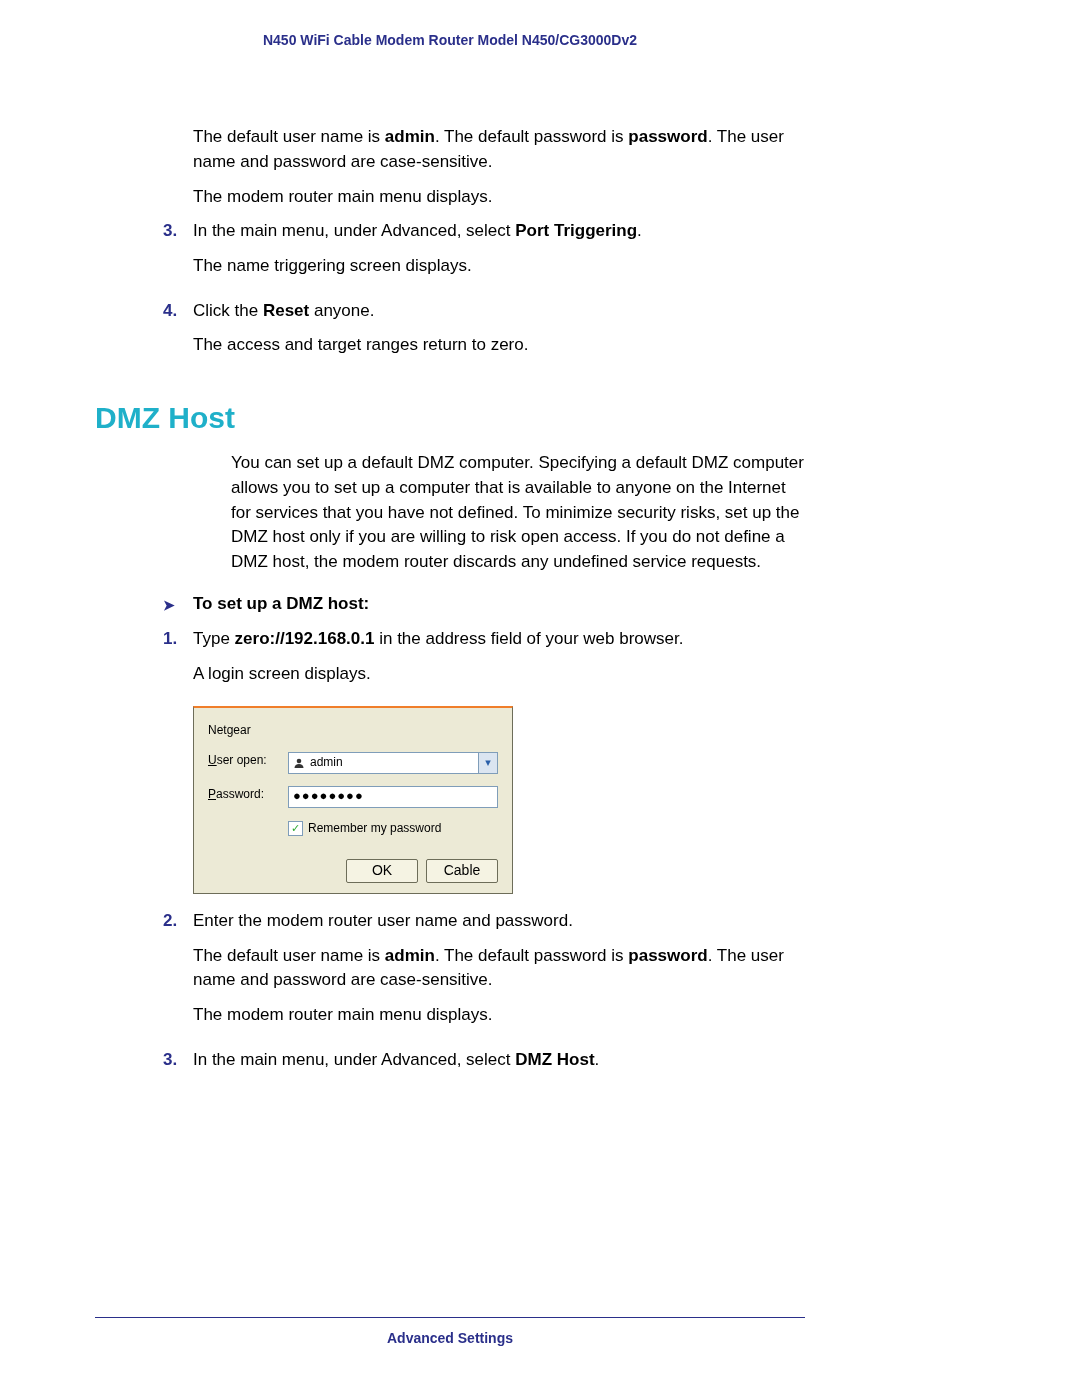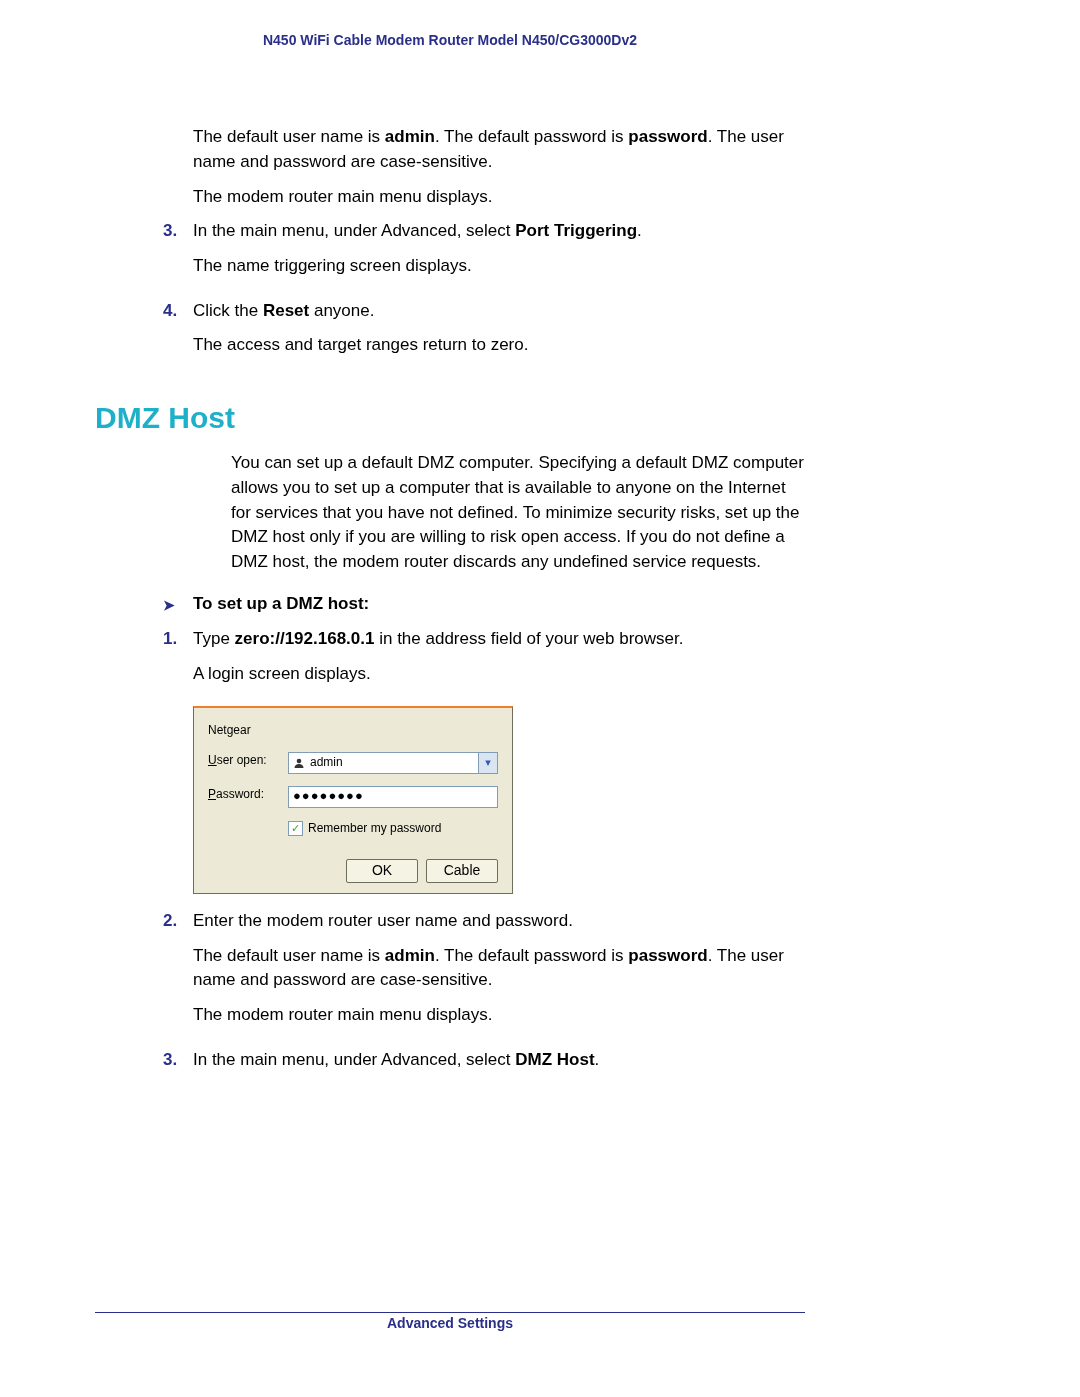--- a/index.html
+++ b/index.html
@@ -159,22 +159,23 @@
     font-size: 14px;
     text-align:center;
     line-height:20px;
     border-radius:2px;
   }
 
   .footer {
     position: absolute;
     left: 95px;
     right: 95px;
-    bottom: 60px;
+    bottom: 45px;
     border-top: 1px solid #2a2f8a;
+    padding-top: 10px;
     text-align: center;
     color: #2a2f8a;
     font-weight: bold;
     font-size: 14px;
   }
   .footer div { margin-bottom: 4px; }
 </style>
 </head>
 <body>
 

